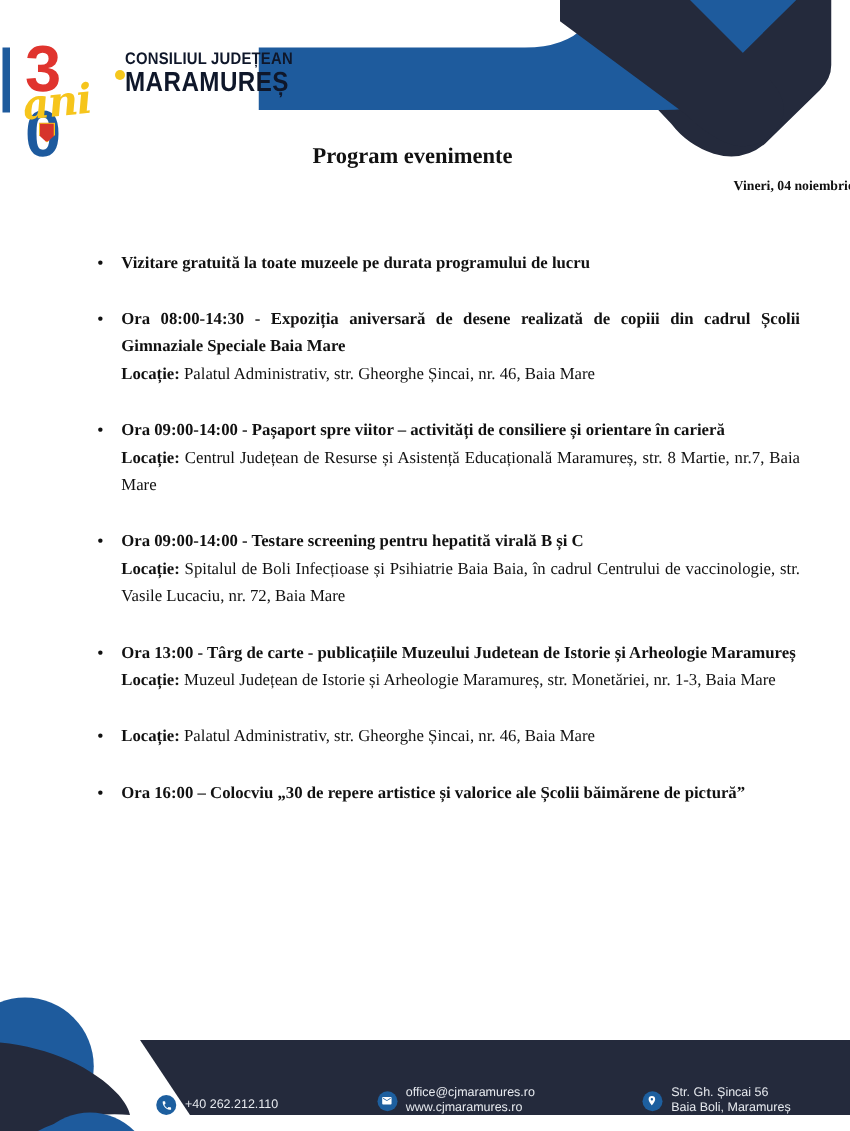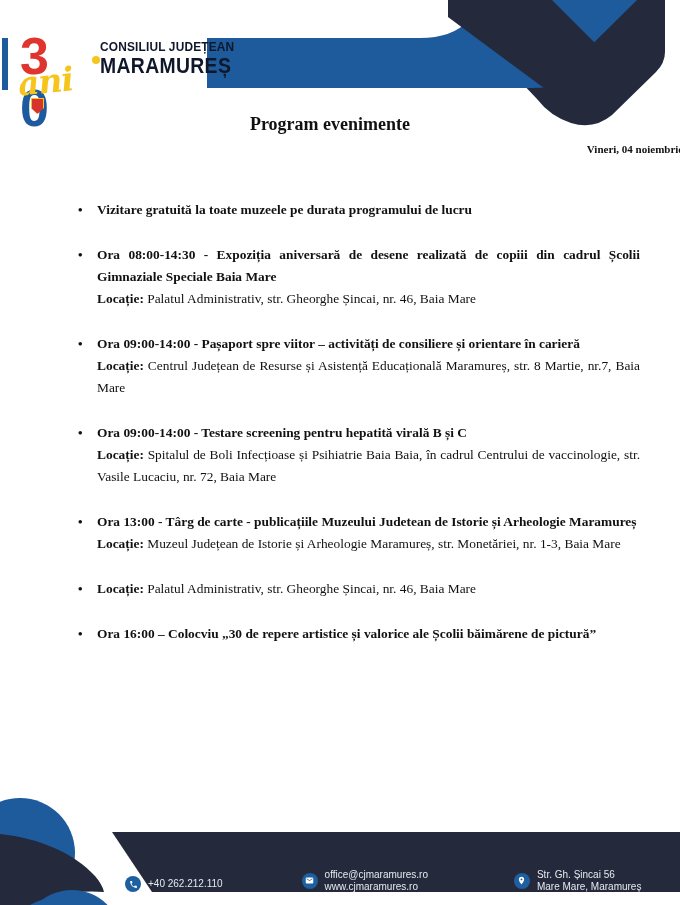--- a/index.html
+++ b/index.html
@@ -163,18 +163,18 @@
       </span>
     </div>
     <div class="contact contact-address">
       <span class="c-icon">
         <svg viewBox="0 0 24 24">
             <path d="M12 2a7 7 0 00-7 7c0 5.25 7 13 7 13s7-7.75 7-13a7 7 0 00-7-7zm0 9.5a2.5 2.5 0 110-5 2.5 2.5 0 010 5z"></path>
           </svg>
       </span>
       <span>
         <div>Str. Gh. Șincai 56</div>
-        <div>Mare Mare, Maramureș</div>
+        <div>Baia Boli, Maramureș</div>
       </span>
     </div>
   </div>
 
 </div>
 
 </body></html>

